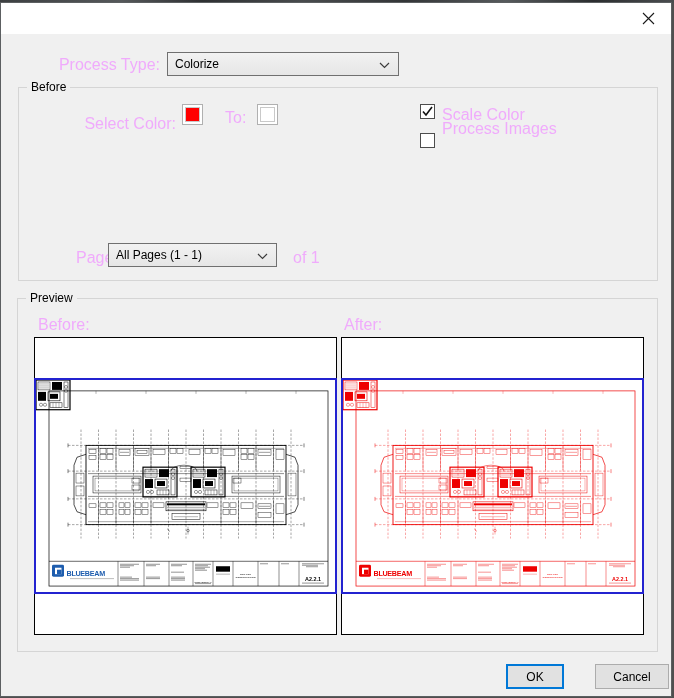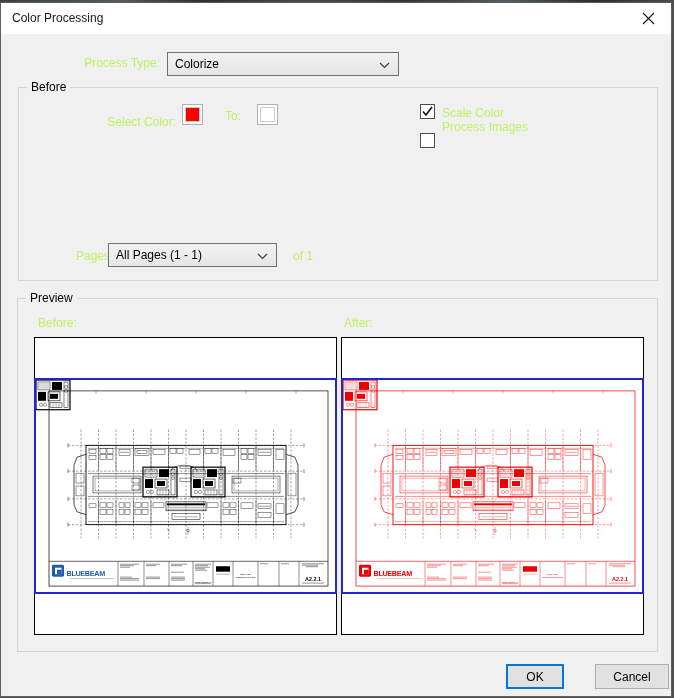--- a/index.html
+++ b/index.html
@@ -7,21 +7,21 @@
   .stage{position:relative; width:674px; height:698px; background:#4f4f4f; overflow:hidden;}
   .backdrop-strip{position:absolute; left:0; top:0; width:674px; height:3px;
     background:linear-gradient(90deg,#3c3f41 0%,#55585a 18%,#2e3032 30%,#484b4d 45%,#333537 60%,#565a5c 75%,#2b2d2f 88%,#4a4d4f 100%);}
   .dialog{position:absolute; left:0; top:2px; width:670px; height:693px;
     background:#f0f0f0; border:1px solid #5c5f61;}
   .titlebar{position:absolute; left:1px; top:3px; width:670px; height:31px; background:#ffffff;}
   .title-text{position:absolute; left:11px; top:0; height:31px; line-height:31px;
     font-size:12px; color:#191919; white-space:nowrap;}
   .close-btn{position:absolute; right:0; top:0; width:46px; height:31px;
     display:flex; align-items:center; justify-content:center; cursor:pointer;}
-  .lbl{position:absolute; font-size:12px; color:#bef264; white-space:nowrap;}
+  .lbl{position:absolute; font-size:16px; color:#f0abfc; white-space:nowrap;}
   .combo{position:absolute; height:24px; box-sizing:border-box;
     border:1px solid #707070; background:linear-gradient(#f2f2f2,#e6e6e6);
     font-size:12px; color:#000;}
   .combo .combo-text{position:absolute; left:7px; top:0; height:22px; line-height:22px; white-space:nowrap;}
   .combo .chev{position:absolute; right:8px; top:9px;}
   .groupbox{position:absolute; box-sizing:border-box; border:1px solid #d5d5d5;}
   .group-label{position:absolute; font-size:12px; color:#000; background:#f0f0f0; padding:0 4px; white-space:nowrap;}
   .swatch{position:absolute; width:21px; height:21px; box-sizing:border-box;
     border:1px solid #b0b0b0; background:#fff; padding:2px; cursor:pointer;}
   .swatch .fill{width:100%; height:100%; border:1px solid #c9c9c9; box-sizing:border-box;}
@@ -43,21 +43,20 @@
 </style>
 </head>
 <body>
 
 <div class="stage">
   <div class="backdrop-strip"></div>
 
   <div class="dialog"></div>
 
   <div class="titlebar">
-    <div class="title-text">Color Processing</div>
     <div class="close-btn">
       <svg width="13" height="13" viewBox="0 0 13 13">
         <path d="M1 1L12 12M12 1L1 12" stroke="#1a1a1a" stroke-width="1.1" fill="none"></path>
       </svg>
     </div>
   </div>
 
   <div class="lbl" style="left:36px; top:56px; width:124px; text-align:right;">Process Type:</div>
   <div class="combo" style="left:167px; top:52px; width:232px;">
     <span class="combo-text">Colorize</span>

